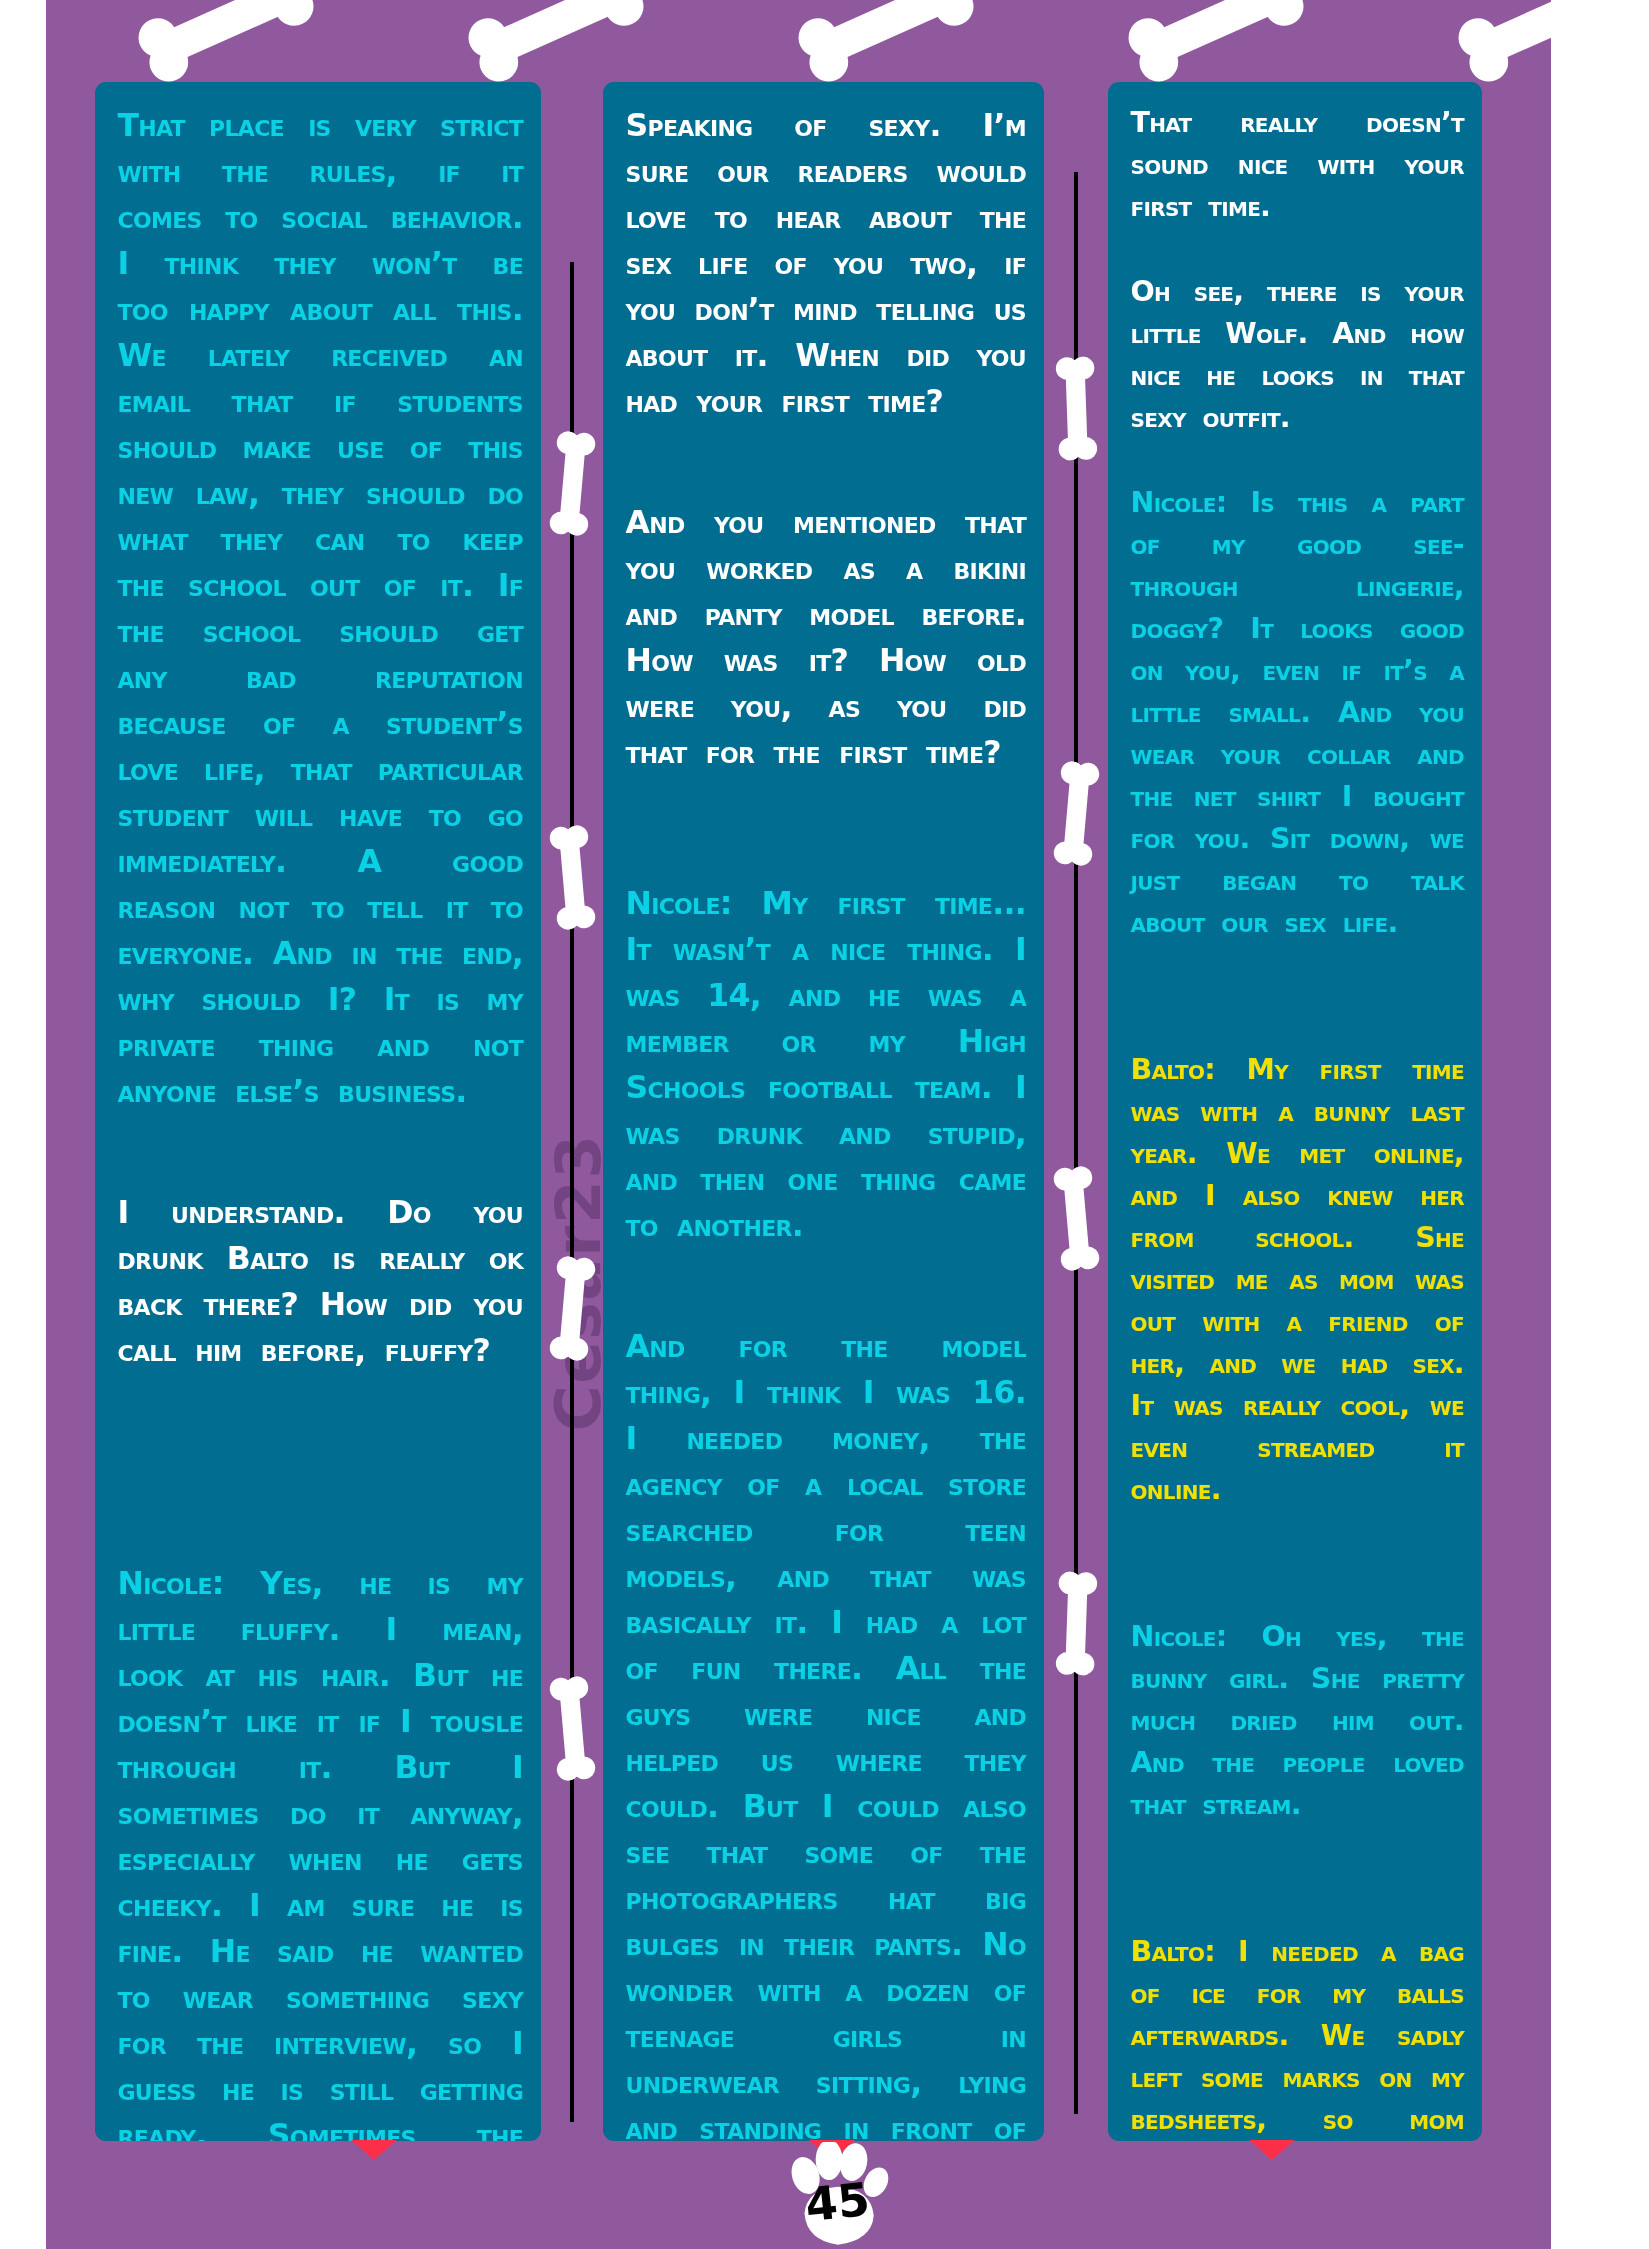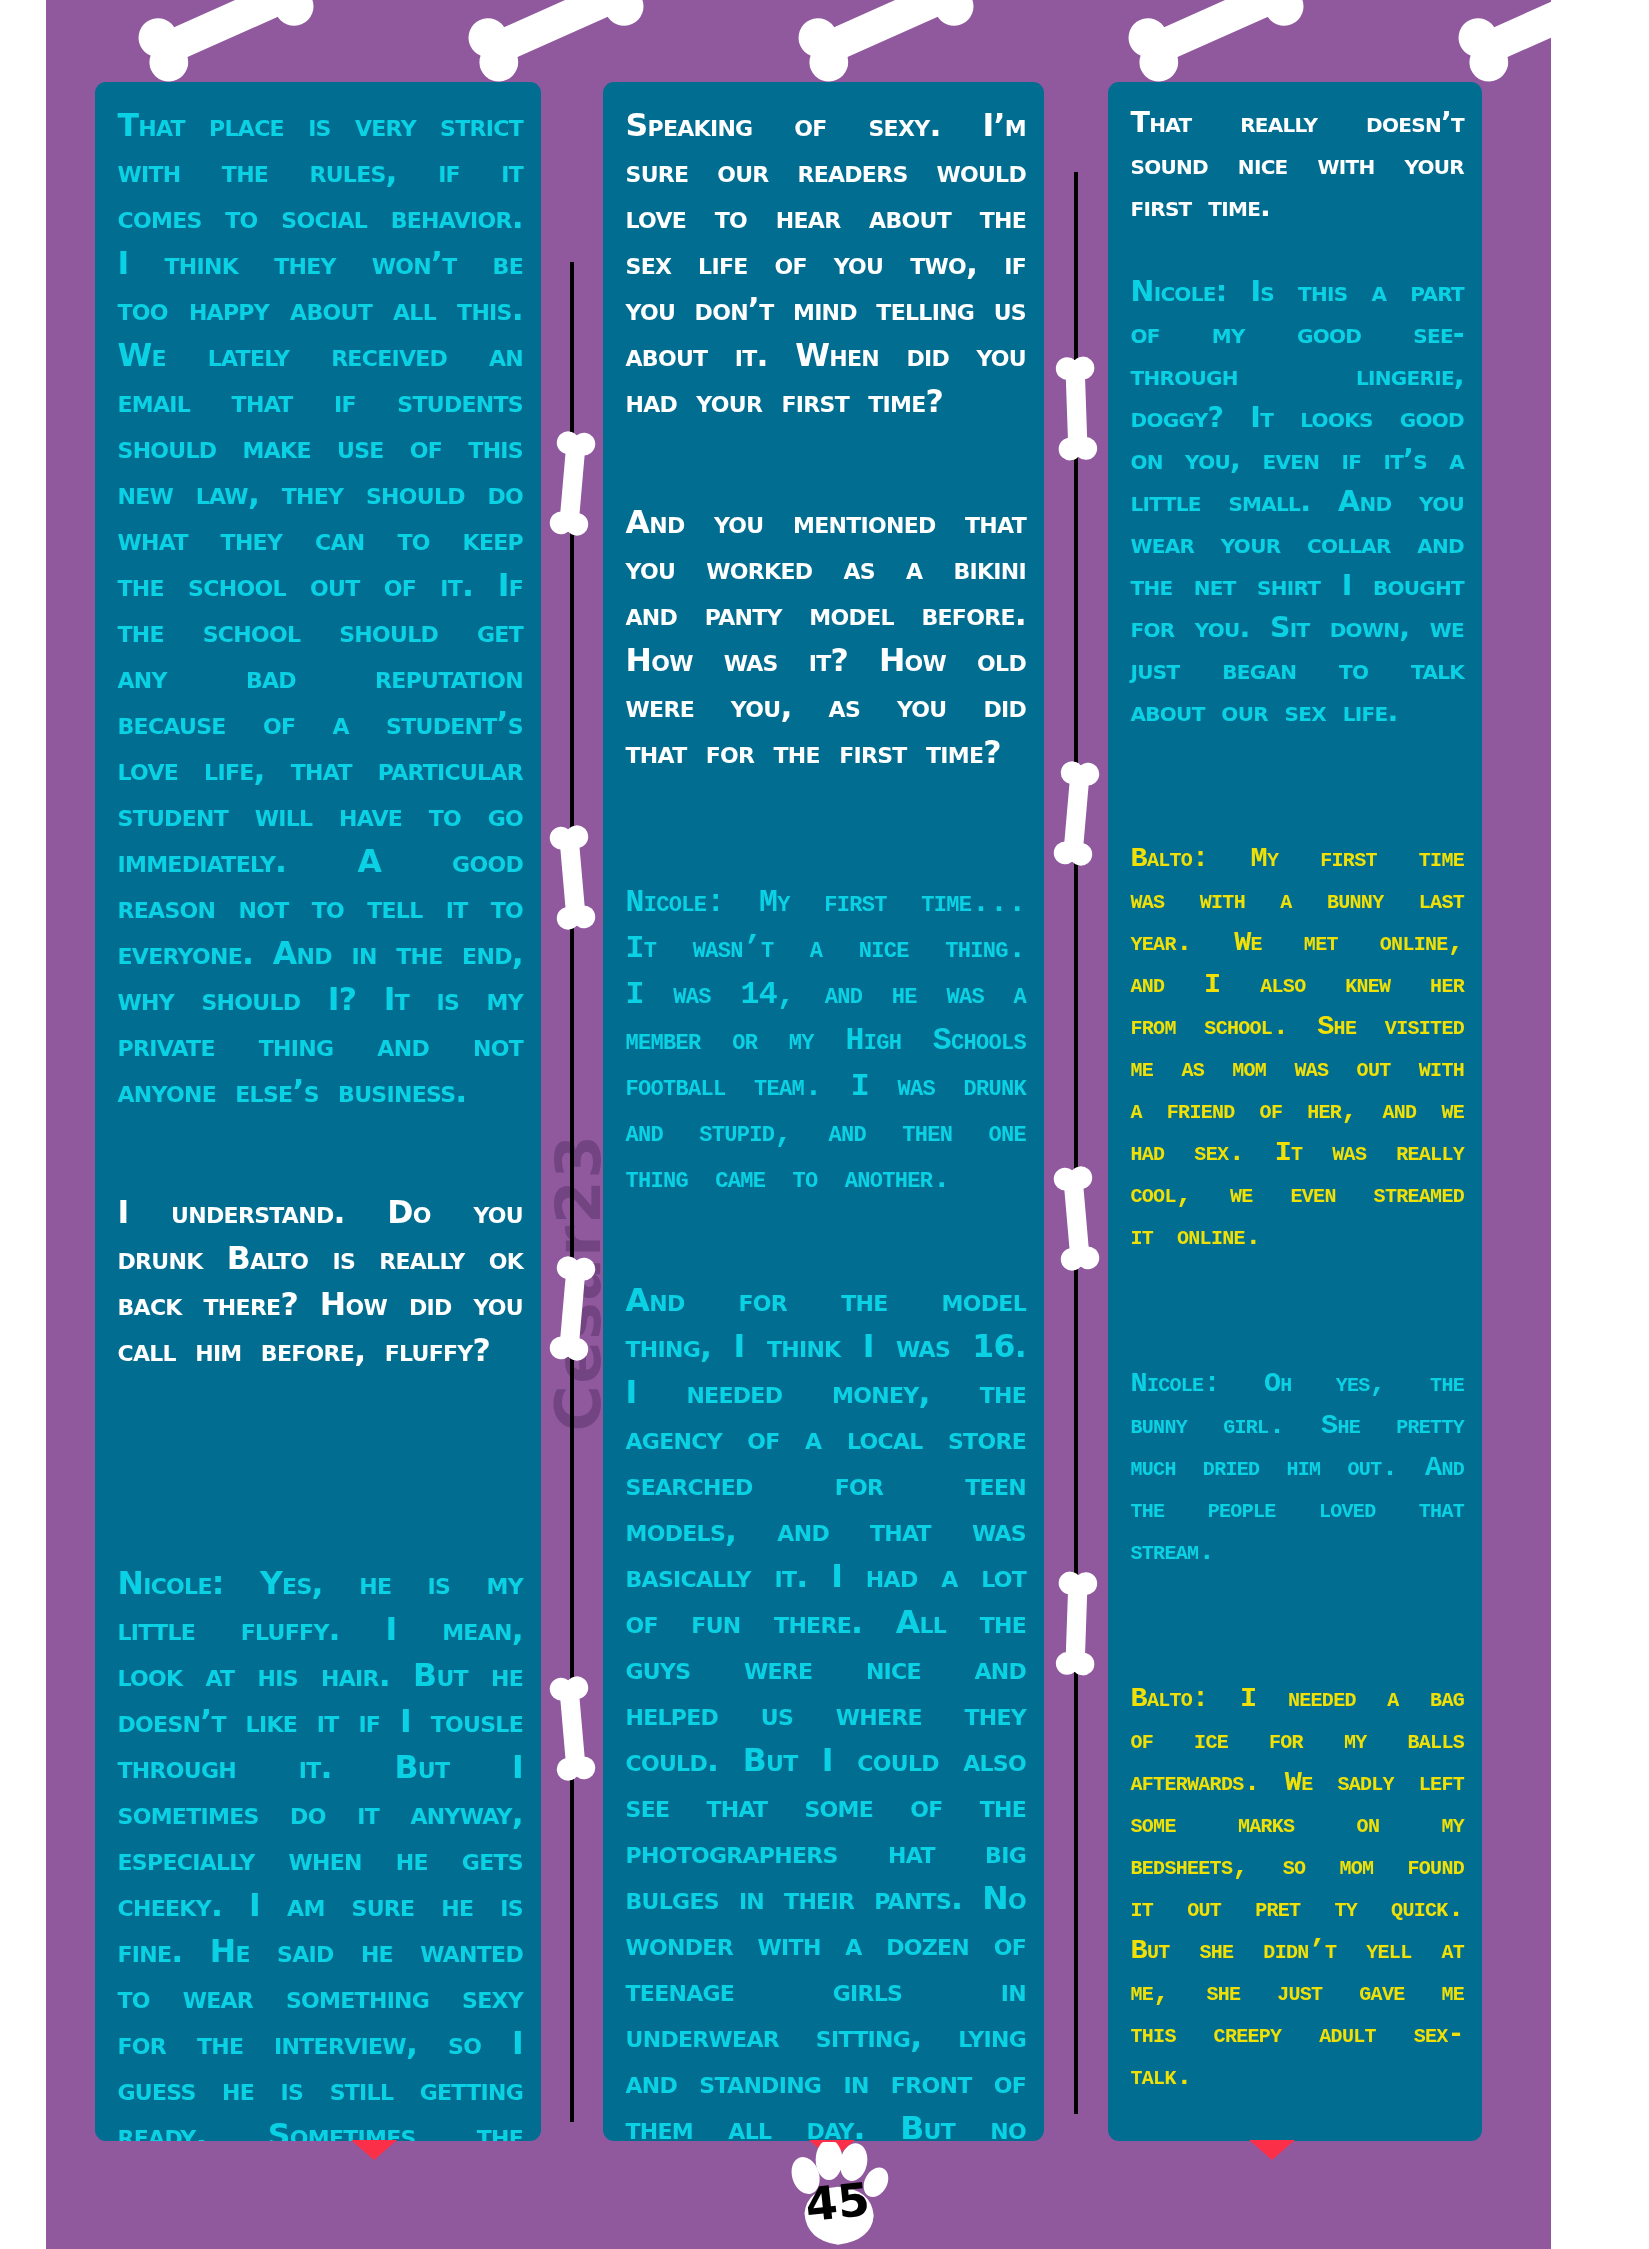--- a/index.html
+++ b/index.html
@@ -19,21 +19,21 @@
   #col-right{left:1062px;width:374px;}
   .col p{margin:0;font-weight:bold;font-variant:small-caps;
          text-align:justify;letter-spacing:-0.7px;word-spacing:9px;}
   #col-left p, #col-middle p{font-size:31.5px;line-height:46px;}
   #col-right p{font-size:28.5px;line-height:42px;word-spacing:7.5px;}
   p[data-color="cyan"]{color:var(--cyan);}
   p[data-color="white"]{color:var(--white);}
   p[data-color="yellow"]{color:var(--yellow);}
   .gap-sm{margin-top:43px !important;}
   .gap-md{margin-top:75px !important;}
-  .gap-lg{margin-top:105px !important;font-family:Liberation Mono, monospace;}
+  .gap-lg{margin-top:105px !important;}
   .gap-xl{margin-top:187px !important;}
   
   .divider{position:absolute;width:3.7px;background:var(--black);z-index:2;}
   #divider-left{left:524px;top:262px;height:1860px;}
   #divider-right{left:1028px;top:172px;height:1942px;}
   
   .gutter-bone{z-index:4;}
   
   #watermark{position:absolute;left:420px;top:1170px;width:225px;height:225px;
              display:flex;align-items:center;justify-content:center;z-index:1;
@@ -125,20 +125,21 @@
 
     <div class="col" id="col-middle">
       <p data-color="white">Speaking of sexy. I’m sure our readers would love to hear about the sex life of you two, if you don’t mind telling us about it. When did you had your first time?</p>
       <p class="gap-md" data-color="white">And you mentioned that you worked as a bikini and panty model before. How was it? How old were you, as you did that for the first time?</p>
       <p class="gap-lg" data-color="cyan">Nicole: My first time... It wasn’t a nice thing. I was 14, and he was a member or my High Schools football team. I was drunk and stupid, and then one thing came to another.</p>
       <p class="gap-md" data-color="cyan">And for the model thing, I think I was 16. I needed money, the agency of a local store searched for teen models, and that was basically it. I had a lot of fun there. All the guys were nice and helped us where they could. But I could also see that some of the photographers hat big bulges in their pants. No wonder with a dozen of teenage girls in underwear sitting, lying and standing in front of them all day. But no one dared to touch us</p>
     </div>
 
     <div class="col" id="col-right">
       <p data-color="white">That really doesn’t sound nice with your first time.</p>
+      <p class="gap-sm" data-color="white">Oh see, there is your little Wolf. And how nice he looks in that sexy outfit.</p>
       <p class="gap-sm" data-color="cyan">Nicole: Is this a part of my good see-through lingerie, doggy? It looks good on you, even if it’s a little small. And you wear your collar and the net shirt I bought for you. Sit down, we just began to talk about our sex life.</p>
       <p class="gap-lg" data-color="yellow">Balto: My first time was with a bunny last year. We met online, and I also knew her from school. She visited me as mom was out with a friend of her, and we had sex. It was really cool, we even streamed it online.</p>
       <p class="gap-lg" data-color="cyan">Nicole: Oh yes, the bunny girl. She pretty much dried him out. And the people loved that stream.</p>
       <p class="gap-lg" data-color="yellow">Balto: I needed a bag of ice for my balls afterwards. We sadly left some marks on my bedsheets, so mom found it out pret ty quick. But she didn’t yell at me, she just gave me this creepy adult sex-talk.</p>
     </div>
 
     <div class="down-arrow" id="arrow-left"></div>
     <div class="down-arrow" id="arrow-middle"></div>
     <div class="down-arrow" id="arrow-right"></div>
 

